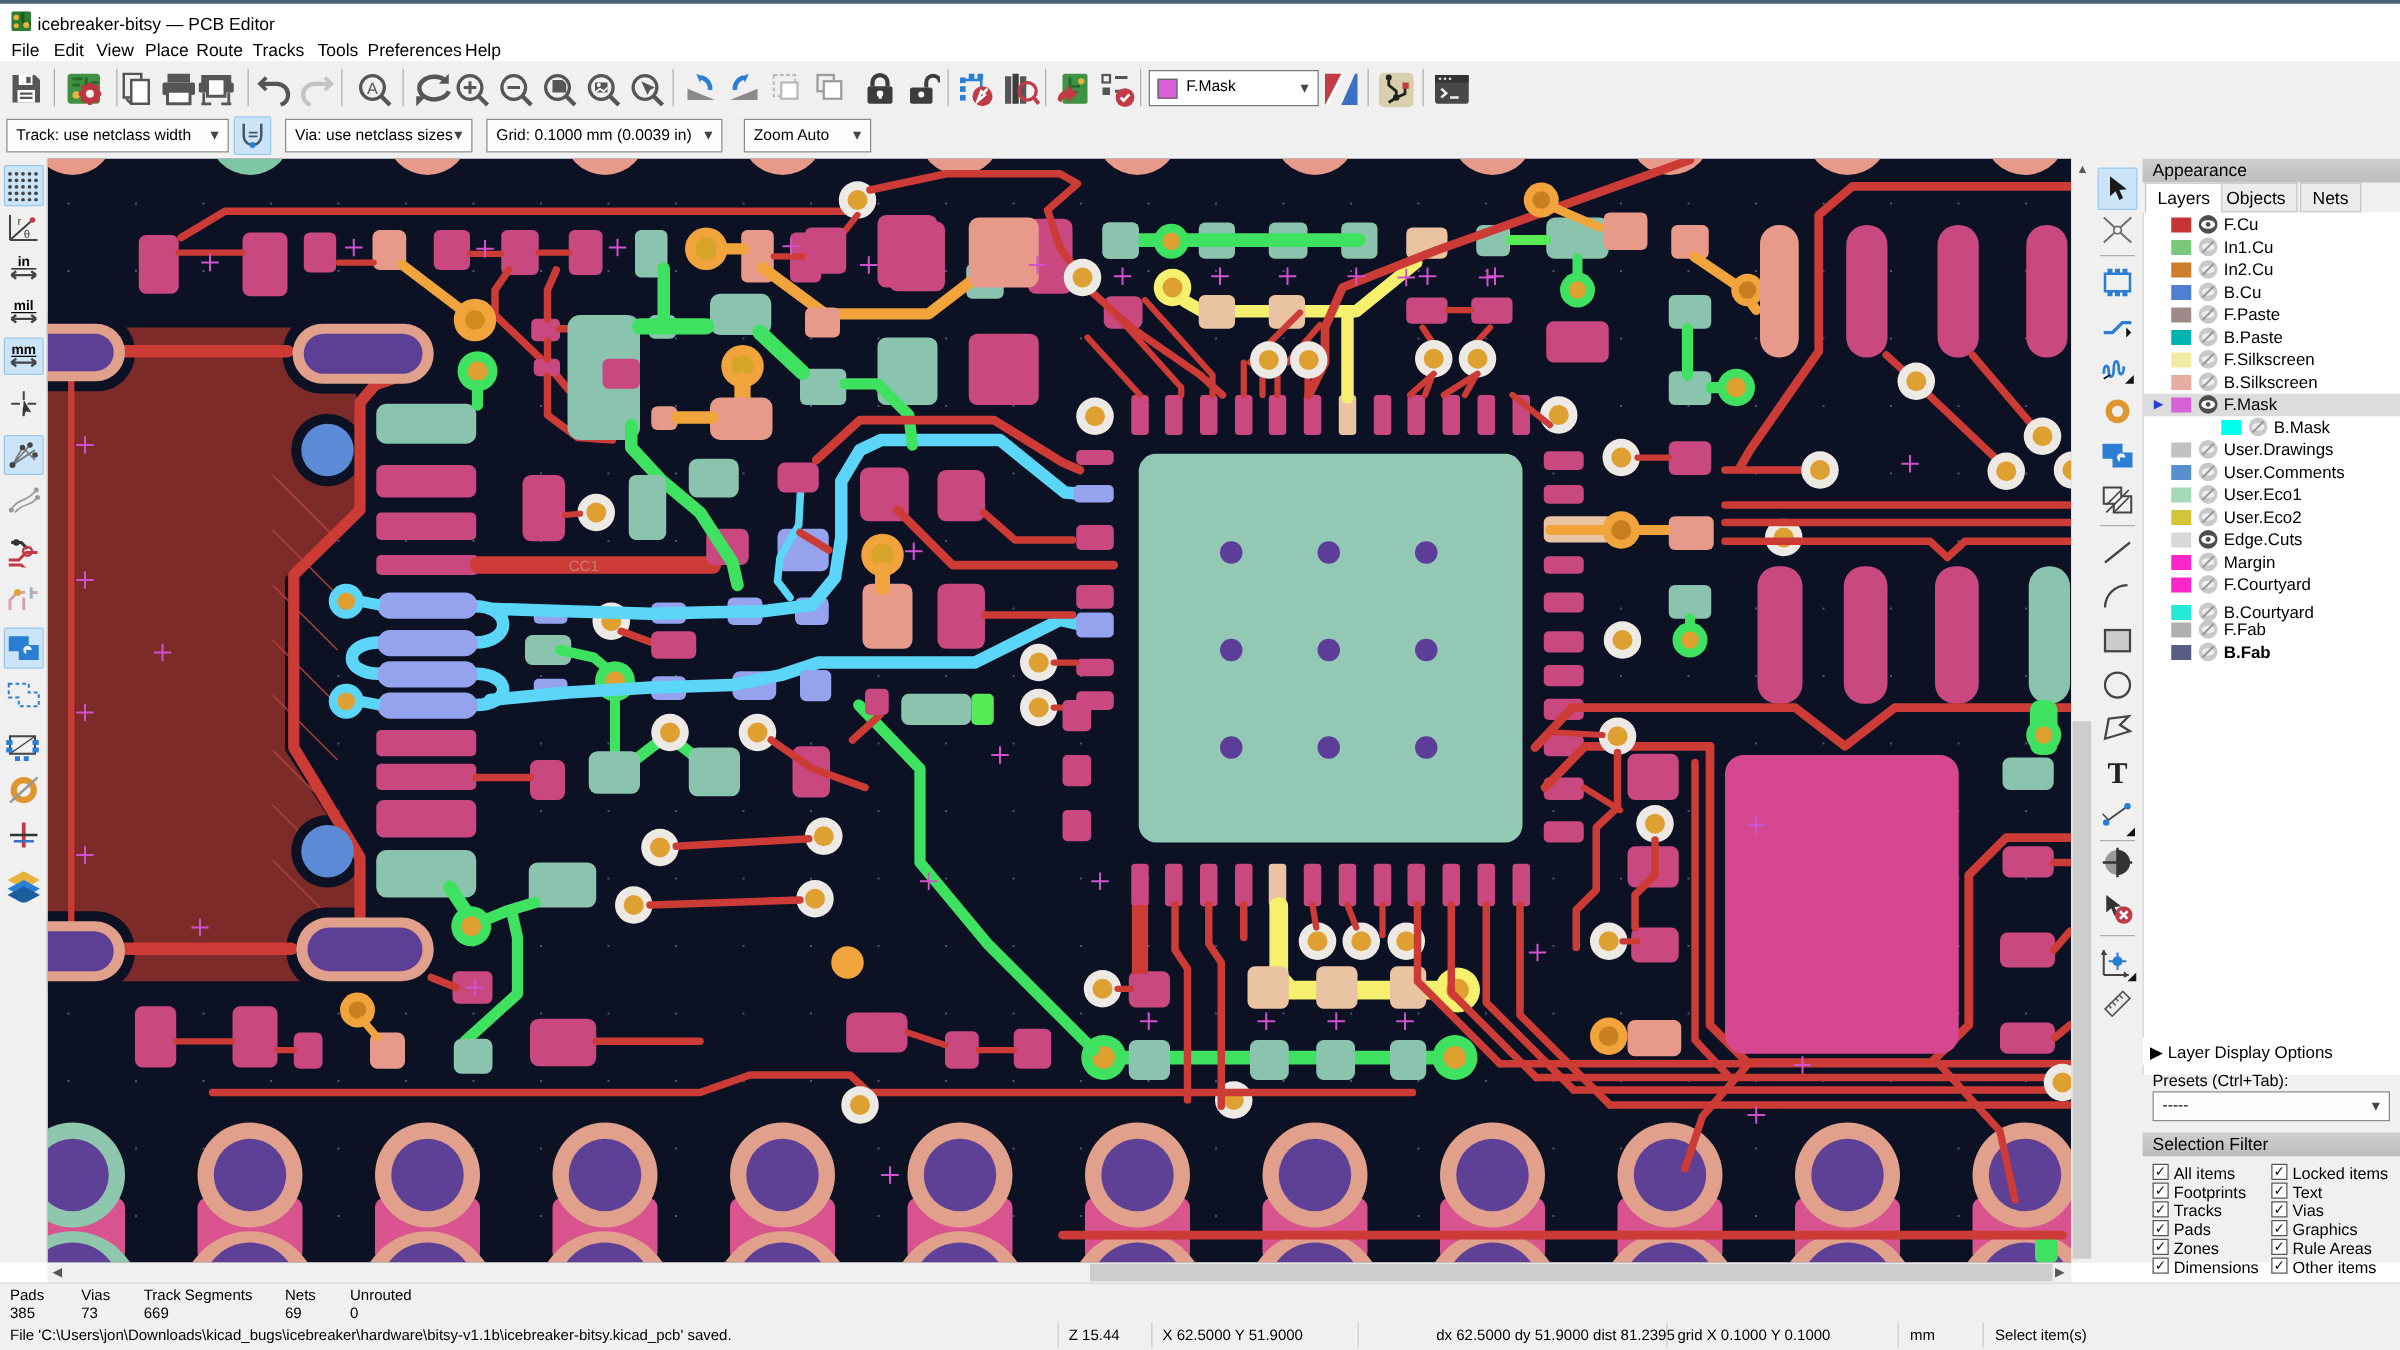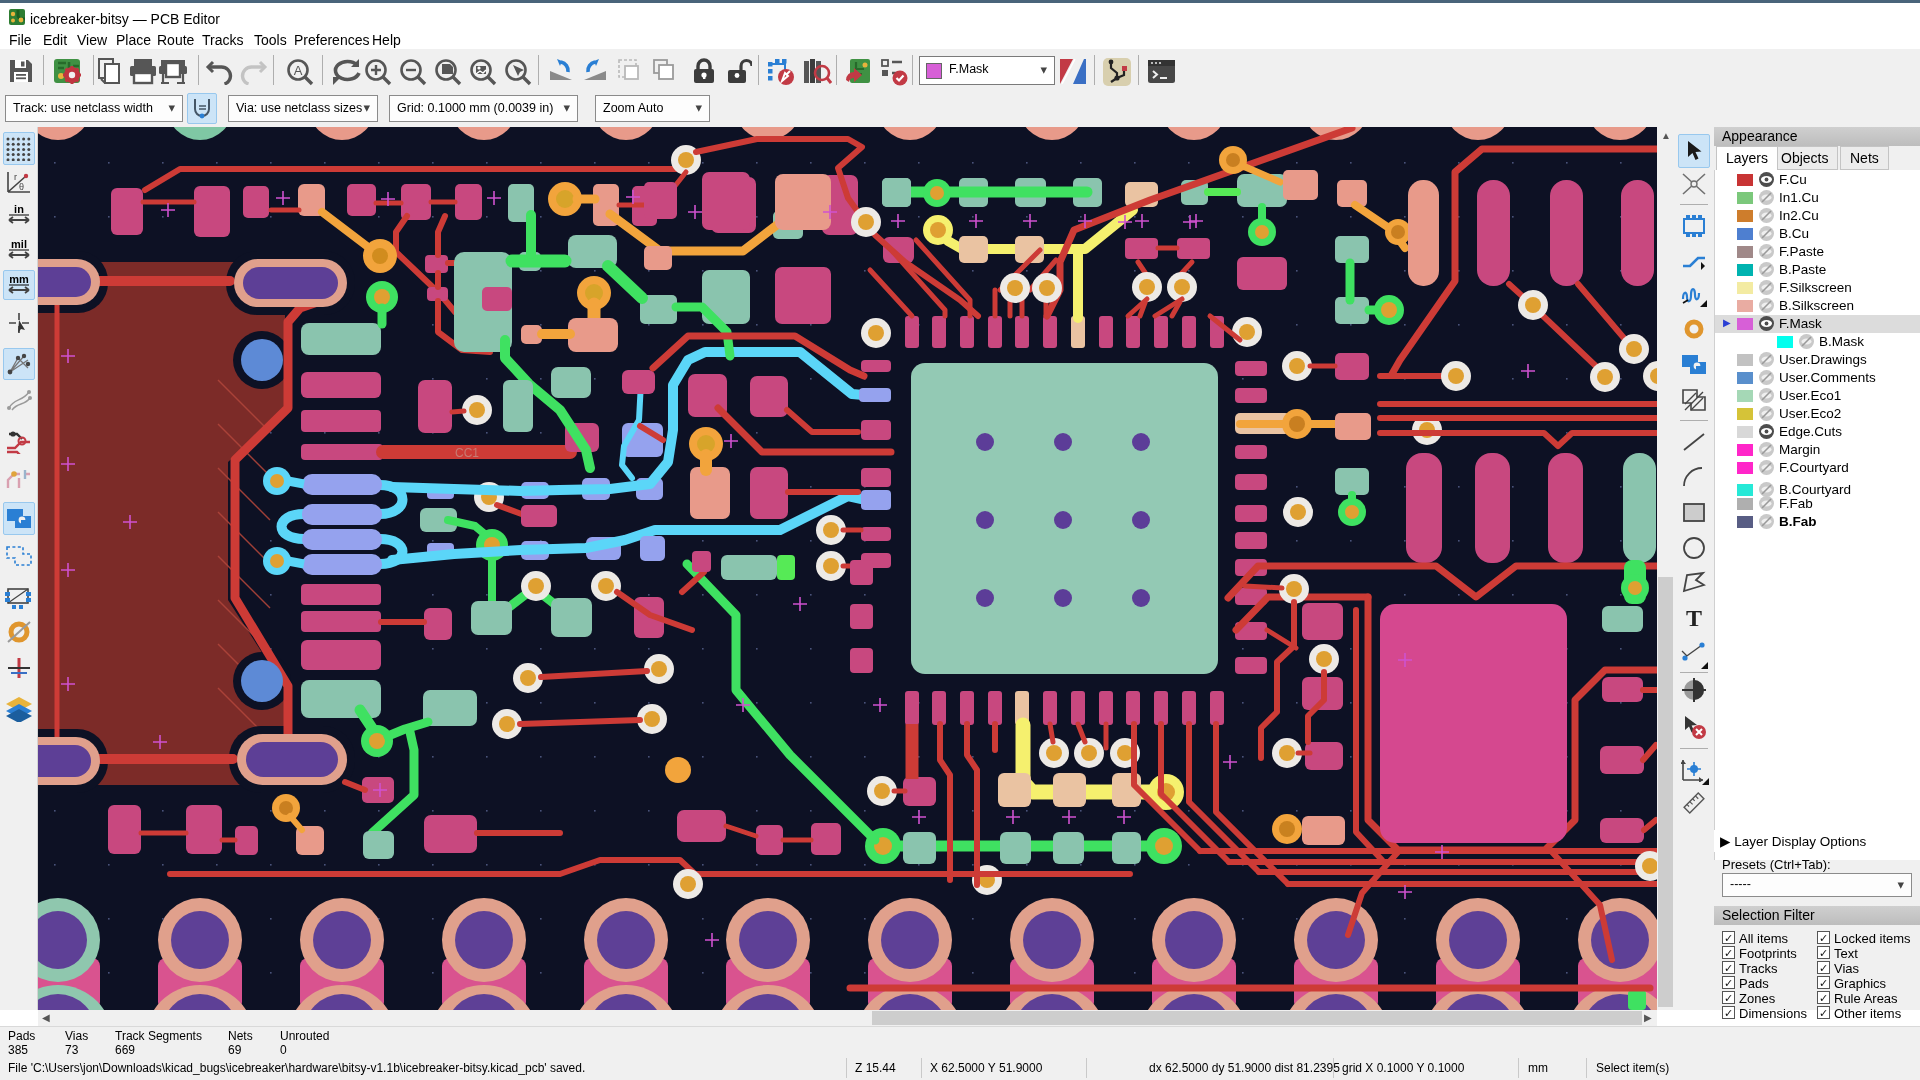--- a/index.html
+++ b/index.html
@@ -251,21 +251,21 @@
       <circle cx="11" cy="19" r="2.4" fill="#2a7fd4"></circle>
     </svg>
   <div class="combo" style="left:228px;top:4px;width:150px">
       <span class="lbl">Via: use netclass sizes</span>
       <span class="chev">▾</span>
     </div>
   <div class="combo" style="left:389px;top:4px;width:189px">
       <span class="lbl">Grid: 0.1000 mm (0.0039 in)</span>
       <span class="chev">▾</span>
     </div>
-  <div class="combo" style="left:595px;top:4px;width:115px">
+  <div class="combo" style="left:595px;top:4px;width:102px">
       <span class="lbl">Zoom Auto</span>
       <span class="chev">▾</span>
     </div>
 </div>
 <div class="abs" id="canvas-wrap">
     <svg width="1619" height="883" viewBox="38 127 1619 883" style="position:absolute;left:0;top:0">
       <rect x="38" y="127" width="1619" height="883" fill="#0d1124"></rect>
 <defs>
         <pattern id="gd" width="54" height="54" patternUnits="userSpaceOnUse">
           <rect width="1.6" height="1.6" x="0" y="0" fill="#49527a"></rect>

